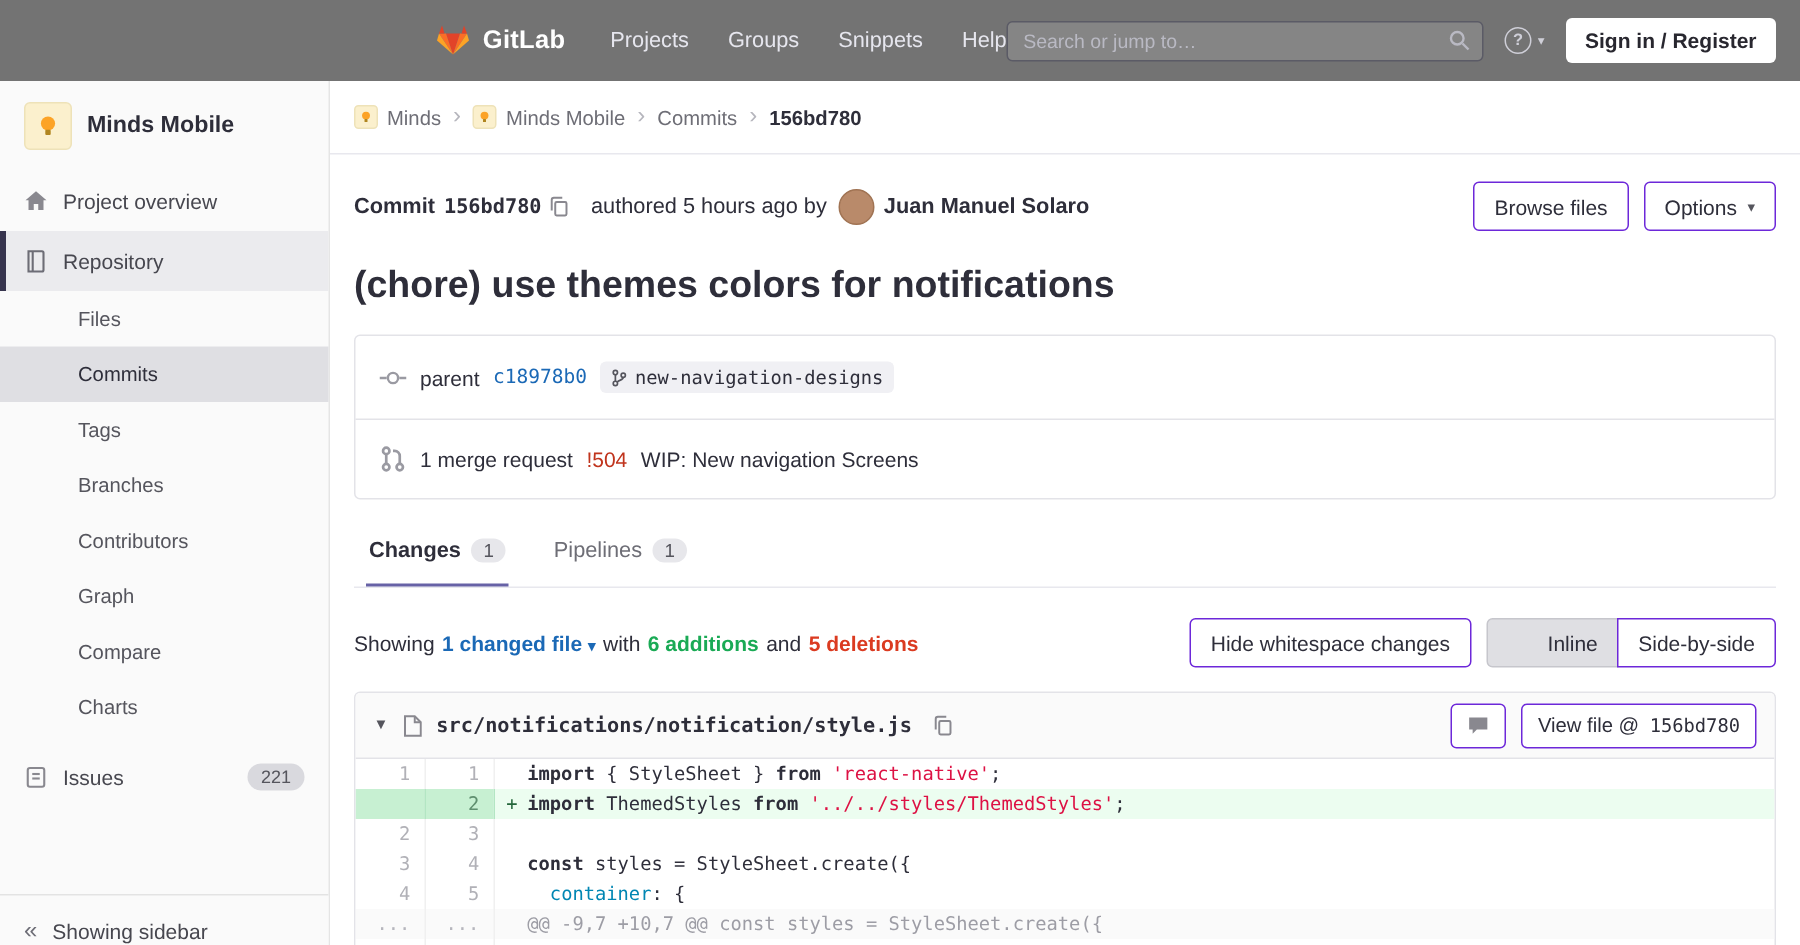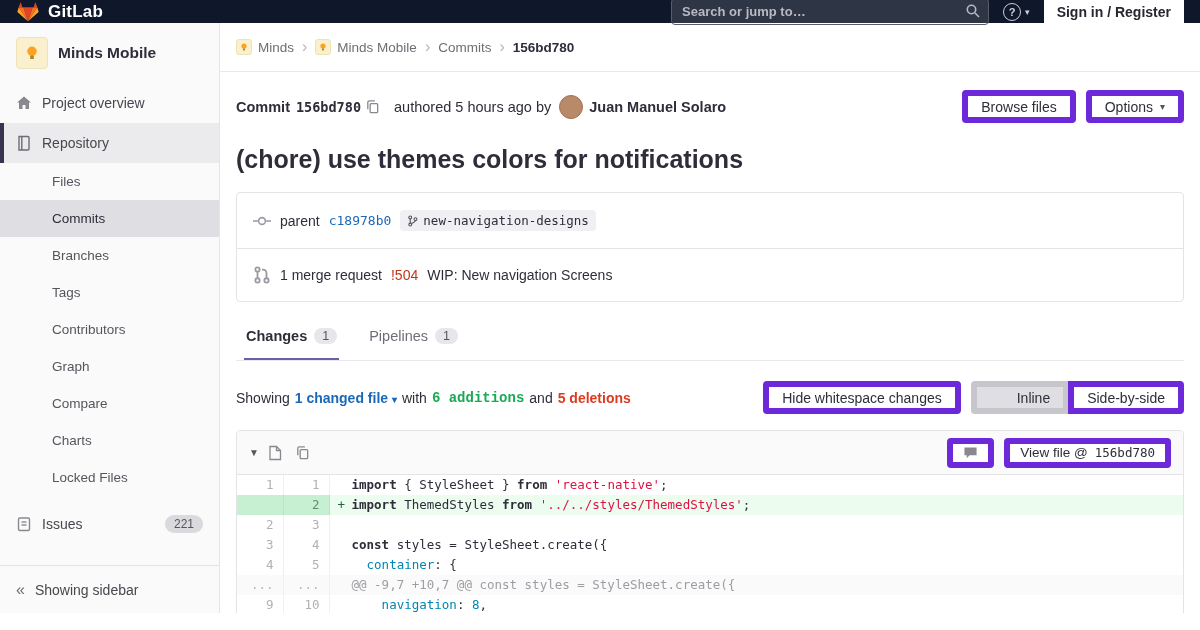--- a/index.html
+++ b/index.html
@@ -6,34 +6,34 @@
   html,body { margin:0; padding:0; }
   body {
     width:1200px; height:630px; overflow:hidden;
     font-family:"Liberation Sans", sans-serif;
     color:#2e2e3a; background:#fff; font-size:14px;
   }
   .mono { font-family:"DejaVu Sans Mono","Liberation Mono",monospace; }
 
   
   .navbar {
-    height:23px; background:#0f172a; display:flex; align-items:center;
-    justify-content:space-between; padding:0 16px;
+    height:54px; background:#737373; display:flex; align-items:center;
+    justify-content:flex-end; padding:0 16px;
   }
   .nav-left { display:flex; align-items:center; }
   .logo { display:flex; align-items:center; gap:8px; cursor:pointer; }
   .logo-text { color:#fff; font-size:17px; font-weight:600; letter-spacing:.2px; }
   .nav-menu { display:flex; align-items:center; margin-left:30px; gap:26px; }
   .nav-menu a { color:#e6e6ee; text-decoration:none; font-size:14.5px; cursor:pointer; }
   .nav-right { display:flex; align-items:center; gap:14px; }
   .search-box { position:relative; width:318px; height:27px; }
   .search-box input {
     width:100%; height:100%; background:rgba(255,255,255,.13);
     border:1px solid #5b5b66; border-radius:4px; color:#fff;
-    padding:0 30px 0 10px; font-size:13px; font-family:"Liberation Sans",sans-serif;font-weight:bold;
+    padding:0 30px 0 10px; font-size:13px; font-family:"Liberation Sans",sans-serif;
   }
   .search-box input::placeholder { color:#b9b9c3; }
   .search-icon { position:absolute; right:8px; top:5px; }
   .help-menu { display:flex; align-items:center; gap:4px; cursor:pointer; }
   .q-circle {
     width:18px; height:18px; border:1.5px solid #cfcfd8; border-radius:50%;
     color:#cfcfd8; font-size:11px; font-weight:700; display:flex;
     align-items:center; justify-content:center;
   }
   .dd-caret { color:#cfcfd8; font-size:9px; }
@@ -103,21 +103,21 @@
   .commit-sha { font-weight:700; font-size:13.5px; margin-left:6px; }
   .icon-btn { background:none; border:none; padding:0 4px; cursor:pointer; display:flex; align-items:center; }
   .authored { margin-left:10px; color:#2e2e3a; }
   .author-avatar {
     width:24px; height:24px; border-radius:50%; background:#b98a6a;
     border:1px solid #a07353; margin:0 6px 0 8px;
   }
   .author-name { font-weight:700; }
   .commit-actions { margin-left:auto; display:flex; gap:10px; }
   .btn {
-    height:33px; padding:0 13px; border:6px solid #6d28d9; border-radius:4px;
+    height:33px; padding:0 13px; border:1px solid #6d28d9; border-radius:4px;
     background:#fff; font-size:14px; color:#2e2e3a; display:inline-flex;
     align-items:center; gap:7px; cursor:pointer; font-family:"Liberation Sans",sans-serif;
     white-space:nowrap;
   }
   .btn .caret { font-size:10px; color:#55555d; }
 
   .commit-title { font-size:25px; font-weight:700; margin:22px 0 18px; color:#2e2e3a; }
 
   .info-box { border:1px solid #e3e3e8; border-radius:4px; }
   .info-row { display:flex; align-items:center; gap:9px; padding:17px 16px; font-size:14px; }
@@ -131,21 +131,21 @@
   .mr-ref { color:#c0341d; cursor:pointer; }
 
   .tabs { display:flex; border-bottom:1px solid #e8e8ee; margin-top:12px; gap:28px; padding-left:8px; }
   .tab { padding:14px 2px; display:flex; gap:7px; align-items:center; font-size:14.5px; color:#6e6e76; cursor:pointer; border-bottom:2px solid transparent; }
   .tab.active { color:#2e2e3a; font-weight:600; border-bottom-color:#6762a6; }
   .tab-badge { background:#e7e7eb; border-radius:10px; padding:1px 8px; font-size:12.5px; color:#55555d; font-weight:400; }
 
   .summary-row { display:flex; align-items:center; margin:20px 0 16px; font-size:14px; gap:5px; }
   .file-dd { color:#1b69b6; font-weight:600; cursor:pointer; }
   .file-dd .caret { font-size:10px; }
-  .add-text { color:#1aaa55; font-weight:700;font-family:Liberation Mono, monospace; }
+  .add-text { color:#1aaa55; font-weight:700; }
   .del-text { color:#db3b21; font-weight:700; }
   .summary-actions { margin-left:auto; display:flex; gap:10px; }
   .btn-group { display:flex; }
   .btn-group .btn { border-radius:0; margin-left:-1px; }
   .btn-group .btn:first-child { border-radius:4px 0 0 4px; margin-left:0;padding-left:40px; }
   .btn-group .btn:last-child { border-radius:0 4px 4px 0; }
   .btn.selected { background:#dfdfe3; border-color:#c6c6cc; }
 
   .diff-card { border:1px solid #e3e3e8; border-radius:4px 4px 0 0; overflow:hidden; }
   .diff-header {
@@ -190,20 +190,26 @@
           <polygon fill="#fc6d26" points="18,32 4,11 11,11"></polygon>
           <polygon fill="#fc6d26" points="18,32 25,11 32,11"></polygon>
           <polygon fill="#fca326" points="4,11 2,18 18,32"></polygon>
           <polygon fill="#fca326" points="32,11 34,18 18,32"></polygon>
           <polygon fill="#e24329" points="4,11 7,3 9.5,11"></polygon>
           <polygon fill="#e24329" points="32,11 29,3 26.5,11"></polygon>
         </svg>
       </span>
       <span class="logo-text">GitLab</span>
     </div>
+    <nav class="nav-menu">
+      <a>Projects</a>
+      <a>Groups</a>
+      <a>Snippets</a>
+      <a>Help</a>
+    </nav>
   </div>
   <div class="nav-right">
     <div class="search-box">
       <input type="text" placeholder="Search or jump to…" style="">
       <span class="search-icon">
         <svg width="16" height="16" viewBox="0 0 16 16" fill="none" stroke="#b9b9c3" stroke-width="1.6">
           <circle cx="6.5" cy="6.5" r="4.2"></circle>
             <line x1="10" y1="10" x2="14" y2="14"></line>
         </svg>
       </span>
@@ -244,27 +250,26 @@
           <path d="M3 1.5 h9 a1 1 0 0 1 1 1 V14 a1 1 0 0 1 -1 1 H3 z" fill="none" stroke="#6d6d76" stroke-width="1.4"></path>
           <line x1="5.8" y1="1.5" x2="5.8" y2="15" stroke="#6d6d76" stroke-width="1.4"></line>
         </svg>
       </span>
       <span>Repository</span>
     </div>
 
     <div class="sub-list">
       <div class="sub-item">Files</div>
       <div class="sub-item active">Commits</div>
+      <div class="sub-item">Tags</div>
       <div class="sub-item">Branches</div>
-      <div class="sub-item">Tags</div>
       <div class="sub-item">Contributors</div>
       <div class="sub-item">Graph</div>
       <div class="sub-item">Compare</div>
       <div class="sub-item">Charts</div>
-      <div class="sub-item">Locked Files</div>
     </div>
 
     <div class="side-item issues-item">
       <span>
         <svg width="16" height="16" viewBox="0 0 16 16" fill="none" stroke="#89888f" stroke-width="1.4">
           <rect x="2.5" y="2" width="11" height="12.5" rx="1.5"></rect>
           <line x1="5.5" y1="6" x2="10.5" y2="6"></line>
           <line x1="5.5" y1="9" x2="10.5" y2="9"></line>
         </svg>
       </span>
@@ -407,20 +412,21 @@
 
       <div class="diff-card">
         <div class="diff-header">
           <span class="collapse-caret">▼</span>
           <span>
             <svg width="14" height="16" viewBox="0 0 14 16" fill="none" stroke="#89888f" stroke-width="1.3">
               <path d="M2 1.5 h6.5 L12.5 5.5 V14.5 H2 z"></path>
                 <path d="M8.5 1.5 V5.5 H12.5"></path>
             </svg>
           </span>
+          <span class="diff-path mono">src/notifications/notification/style.js</span>
           <button class="icon-btn">
             <span>
               <svg width="15" height="15" viewBox="0 0 16 16" fill="none" stroke="#89888f" stroke-width="1.4">
                 <rect x="5.5" y="5" width="8" height="9.5" rx="1"></rect>
                 <path d="M3 11 V3.5 A1.5 1.5 0 0 1 4.5 2 H10.5"></path>
               </svg>
             </span>
           </button>
           <div class="diff-header-actions">
             <button class="btn small">

